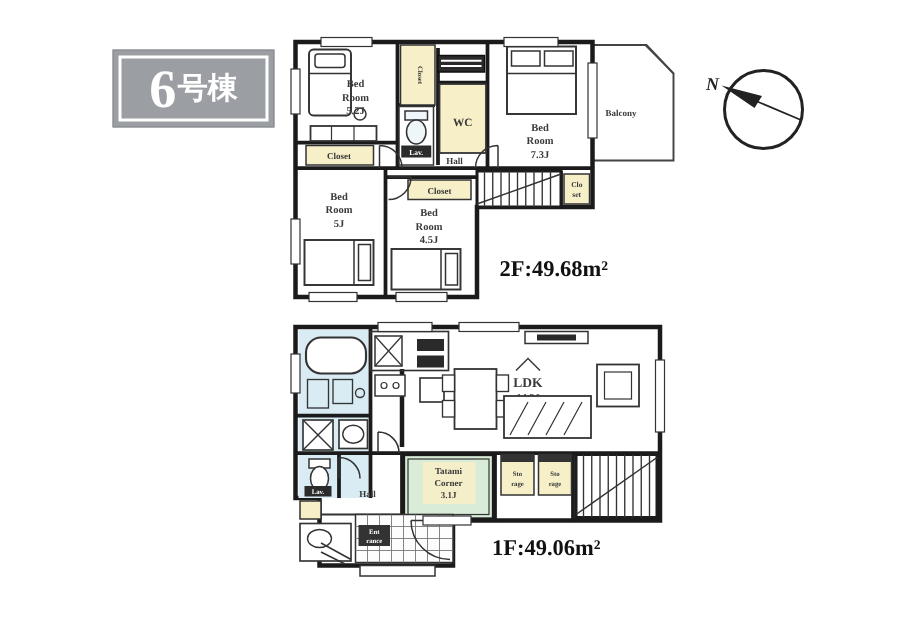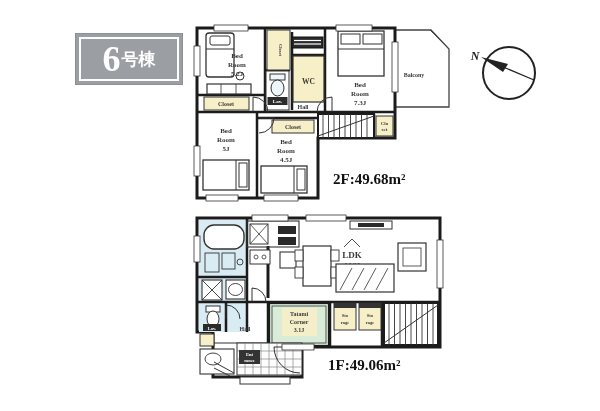--- a/index.html
+++ b/index.html
@@ -5,21 +5,21 @@
   html,body{margin:0;padding:0;background:#fff;}
   #canvas{position:relative;width:600px;height:411px;background:#ffffff;overflow:hidden;
           font-family:"Liberation Serif",serif;}
   #plan-svg{position:absolute;left:0;top:0;}
   
   .badge{position:absolute;left:75px;top:33px;width:108px;height:52px;background:#9b9fa3;
          border:1px solid #8d9195;box-sizing:border-box;display:flex;align-items:center;justify-content:center;}
   .badge-inner{position:absolute;left:3px;top:3px;right:3px;bottom:3px;border:2px solid #ffffff;
          display:flex;align-items:center;justify-content:center;color:#ffffff;}
   .badge-num{font-size:36px;font-weight:bold;line-height:1;font-family:"Liberation Serif",serif;}
-  .badge-suffix{font-size:17px;font-weight:bold;line-height:1;margin-left:1px;
+  .badge-suffix{font-size:20px;font-weight:bold;line-height:1;margin-left:1px;
          font-family:"Liberation Sans",sans-serif;}
   
   text{font-family:"Liberation Serif",serif;font-weight:bold;fill:#3a3a3a;}
   .t-area{font-size:15px;fill:#111;}
   .t-room{font-size:7px;}
   .t-room-s{font-size:6px;}
   .t-tiny{font-size:4.5px;}
   .t-wc{font-size:7.5px;}
   .t-lav{font-size:5px;fill:#ffffff;}
   .t-north{font-size:12px;font-style:italic;fill:#222;}

